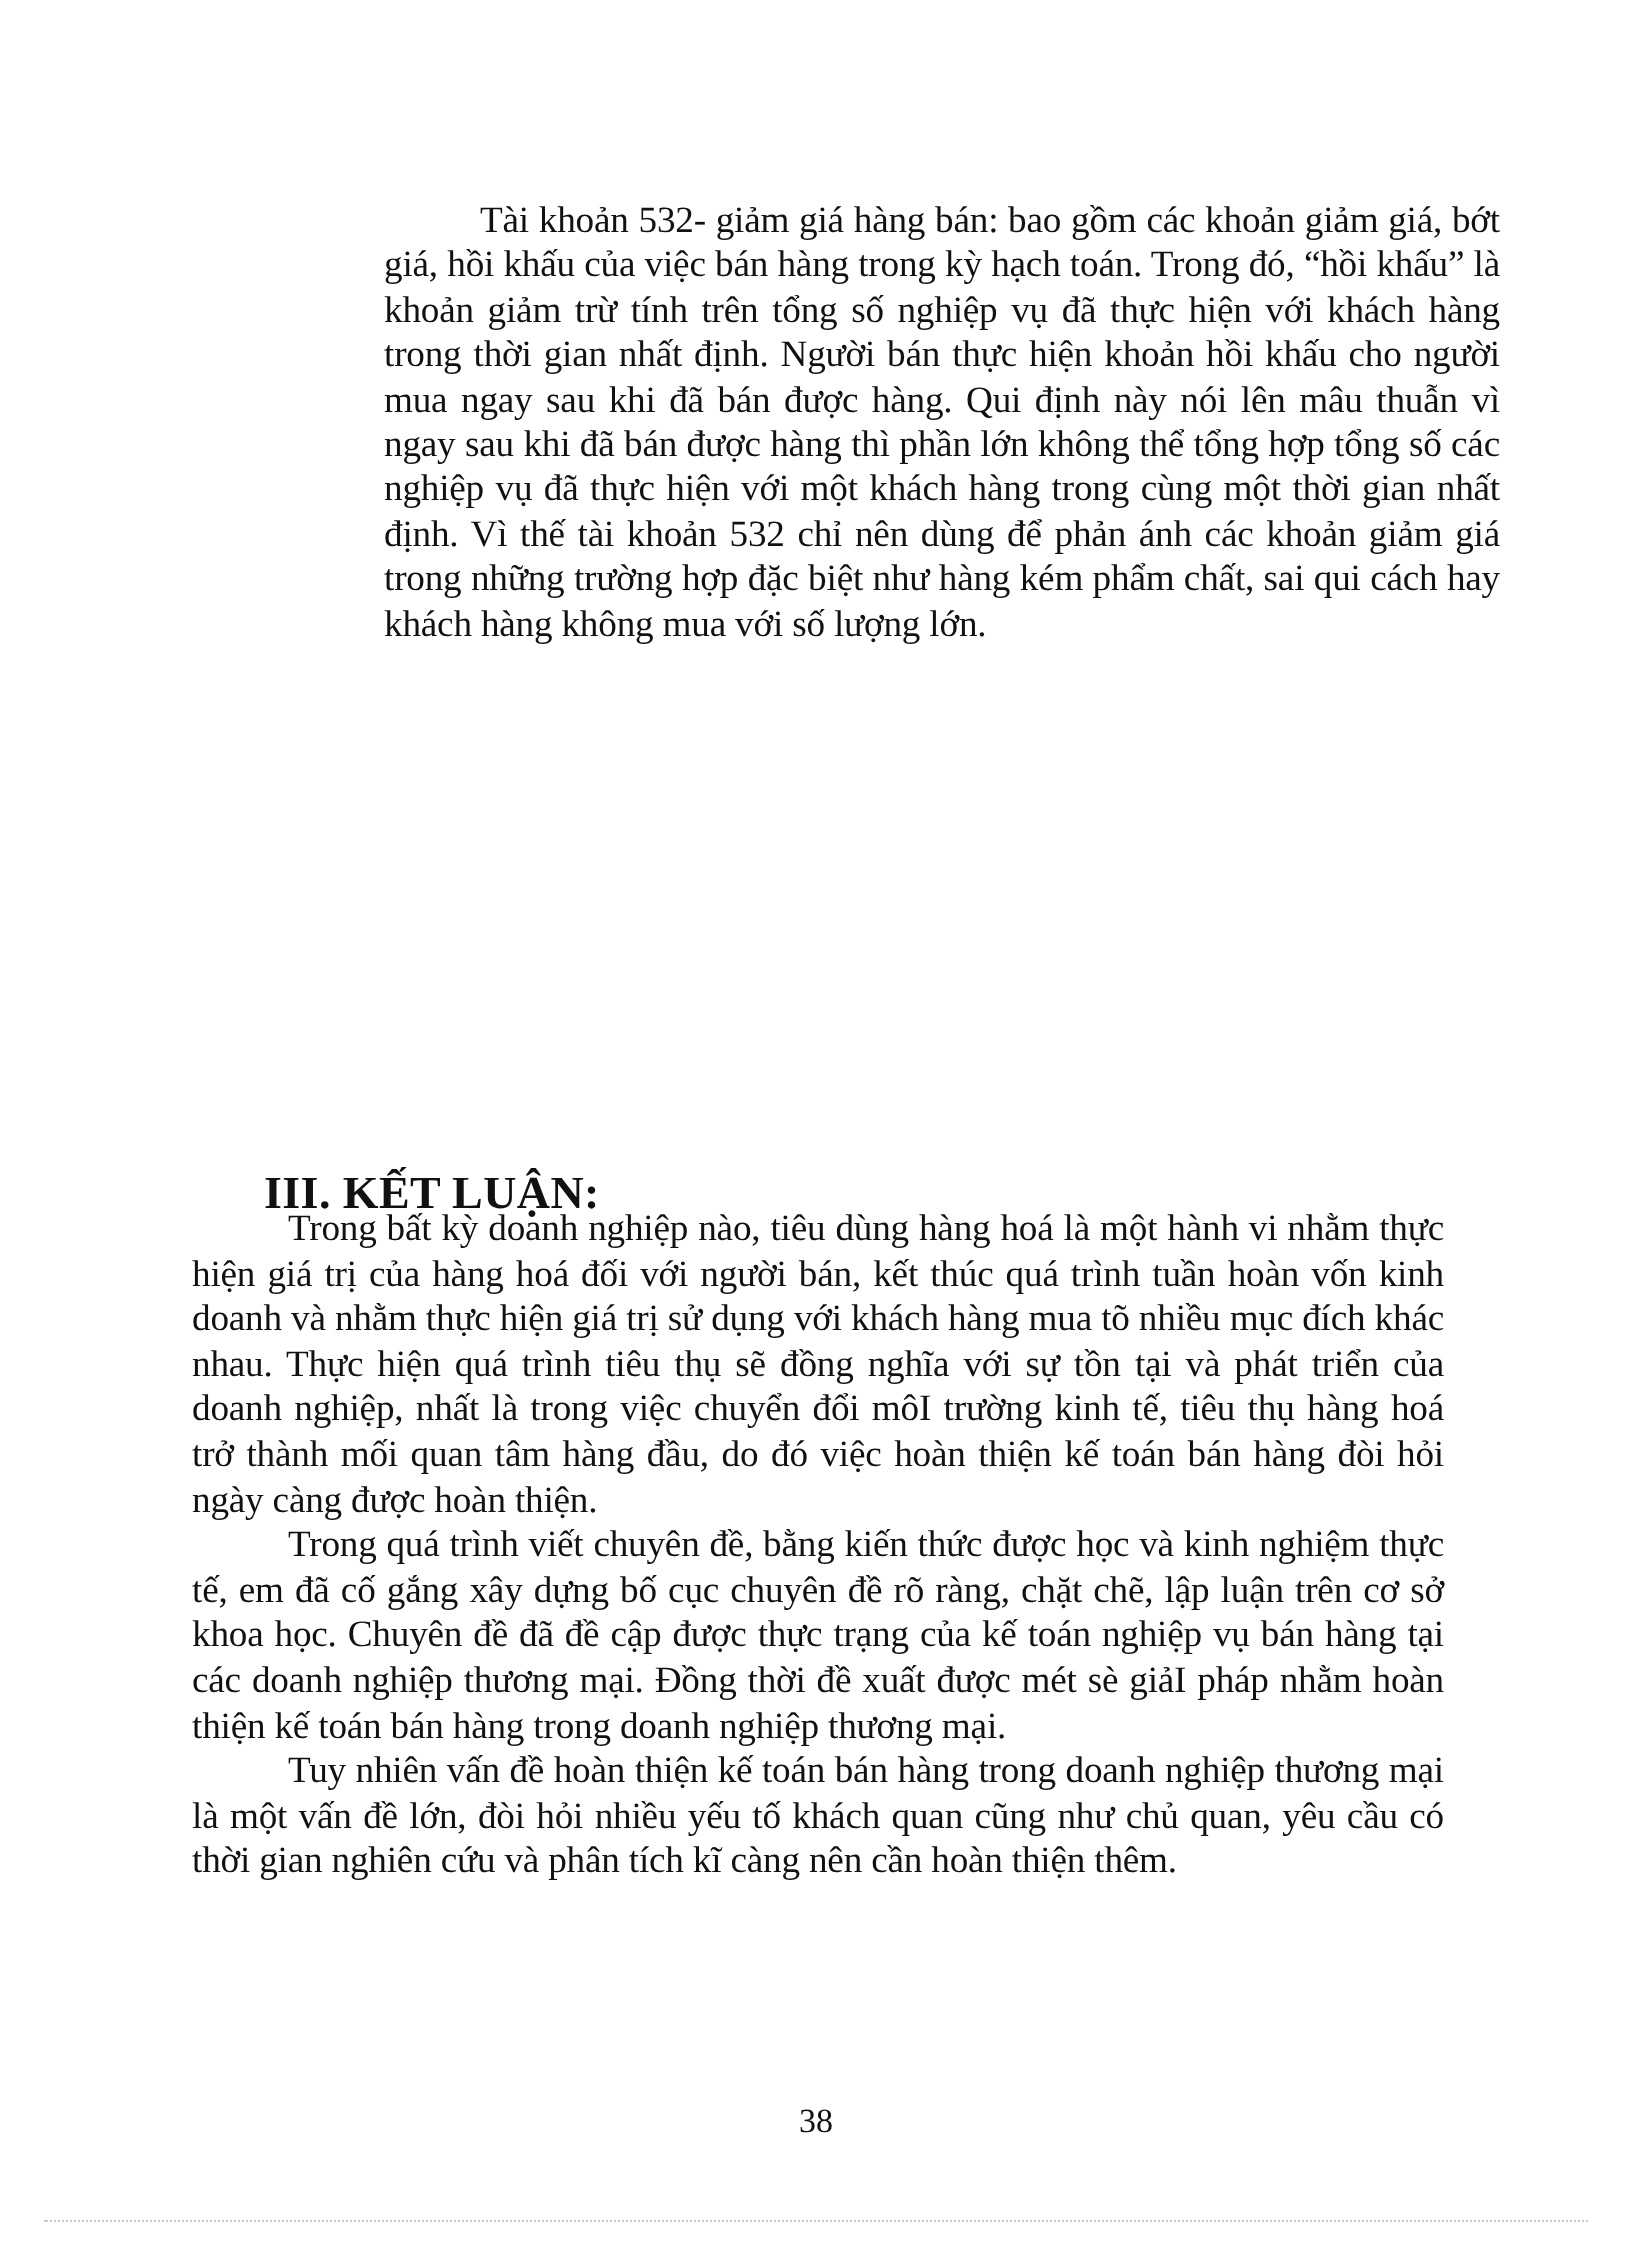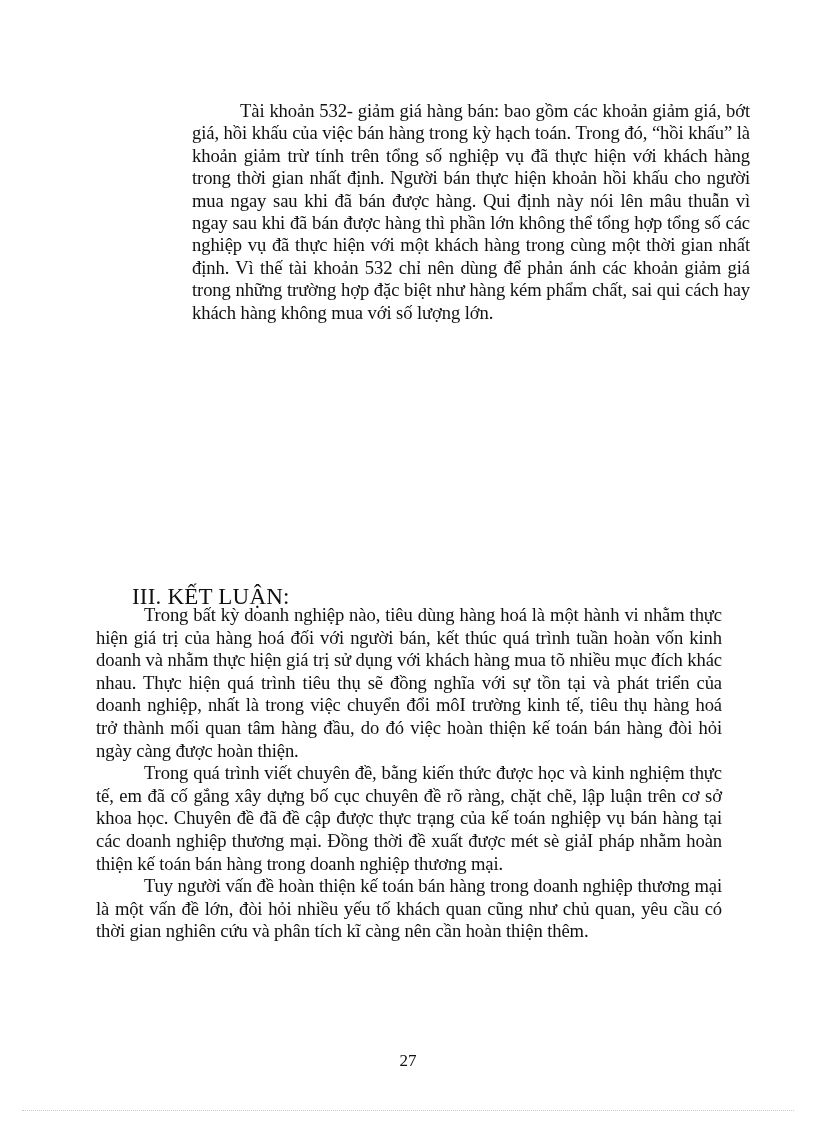--- a/index.html
+++ b/index.html
@@ -43,21 +43,21 @@
   }
   .block-lower p.para {
     line-height: 22.6px;
   }
   h2.section-heading {
     position: absolute;
     left: 132px;
     top: 584px;
     margin: 0;
     font-size: 23px;
-    font-weight: normal;
+    font-weight: bold;
     letter-spacing: 0.2px;
     font-family: "Liberation Serif", "DejaVu Serif", serif;
   }
   .page-number {
     position: absolute;
     left: 0;
     width: 816px;
     top: 1051px;
     text-align: center;
     font-size: 17px;
@@ -78,19 +78,19 @@
 
   <div class="block-upper">
     <p class="para">Tài khoản 532- giảm giá hàng bán: bao gồm các khoản giảm giá, bớt giá, hồi khấu của việc bán hàng trong kỳ hạch toán. Trong đó, “hồi khấu” là khoản giảm trừ tính trên tổng số nghiệp vụ đã thực hiện với khách hàng trong thời gian nhất định. Người bán thực hiện khoản hồi khấu cho người mua ngay sau khi đã bán được hàng. Qui định này nói lên mâu thuẫn vì ngay sau khi đã bán được hàng thì phần lớn không thể tổng hợp tổng số các nghiệp vụ đã thực hiện với một khách hàng trong cùng một thời gian nhất định. Vì thế tài khoản 532 chỉ nên dùng để phản ánh các khoản giảm giá trong những trường hợp đặc biệt như hàng kém phẩm chất, sai qui cách hay khách hàng không mua với số lượng lớn.</p>
   </div>
 
   <h2 class="section-heading">III. KẾT LUẬN:</h2>
 
   <div class="block-lower">
     <p class="para">Trong bất kỳ doanh nghiệp nào, tiêu dùng hàng hoá là một hành vi nhằm thực hiện giá trị của hàng hoá đối với người bán, kết thúc quá trình tuần hoàn vốn kinh doanh và nhằm thực hiện giá trị sử dụng với khách hàng mua tõ nhiều mục đích khác nhau. Thực hiện quá trình tiêu thụ sẽ đồng nghĩa với sự tồn tại và phát triển của doanh nghiệp, nhất là trong việc chuyển đổi môI trường kinh tế, tiêu thụ hàng hoá trở thành mối quan tâm hàng đầu, do đó việc hoàn thiện kế toán bán hàng đòi hỏi ngày càng được hoàn thiện.</p>
     <p class="para">Trong quá trình viết chuyên đề, bằng kiến thức được học và kinh nghiệm thực tế, em đã cố gắng xây dựng bố cục chuyên đề rõ ràng, chặt chẽ, lập luận trên cơ sở khoa học. Chuyên đề đã đề cập được thực trạng của kế toán nghiệp vụ bán hàng tại các doanh nghiệp thương mại. Đồng thời đề xuất được mét sè giảI pháp nhằm hoàn thiện kế toán bán hàng trong doanh nghiệp thương mại.</p>
-    <p class="para">Tuy người vấn đề hoàn thiện kế toán bán hàng trong doanh nghiệp thương mại là một vấn đề lớn, đòi hỏi nhiều yếu tố khách quan cũng như chủ quan, yêu cầu có thời gian nghiên cứu và phân tích kĩ càng nên cần hoàn thiện thêm.</p>
+    <p class="para">Tuy nhiên vấn đề hoàn thiện kế toán bán hàng trong doanh nghiệp thương mại là một vấn đề lớn, đòi hỏi nhiều yếu tố khách quan cũng như chủ quan, yêu cầu có thời gian nghiên cứu và phân tích kĩ càng nên cần hoàn thiện thêm.</p>
   </div>
 
-  <div class="page-number">27</div>
+  <div class="page-number">38</div>
 
   <div class="page-bottom-rule"></div>
 </div>
 
 </body></html>

